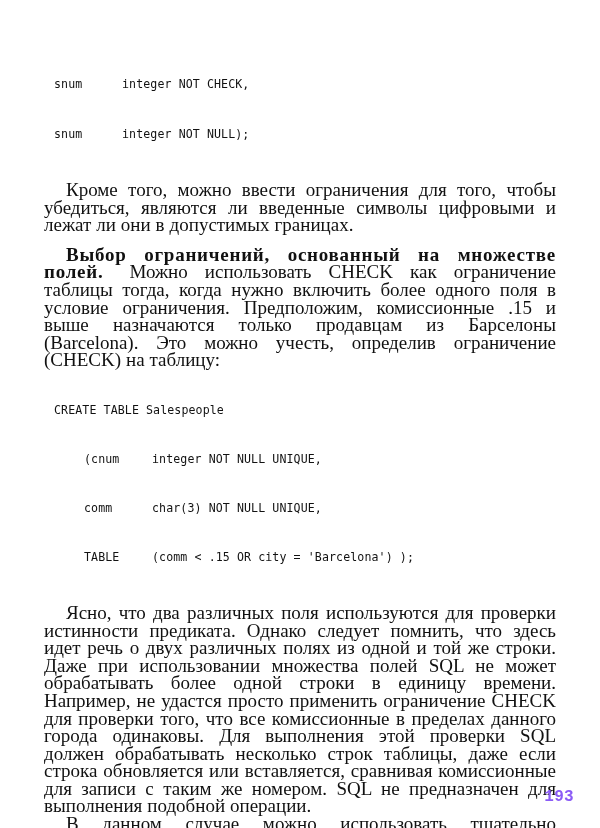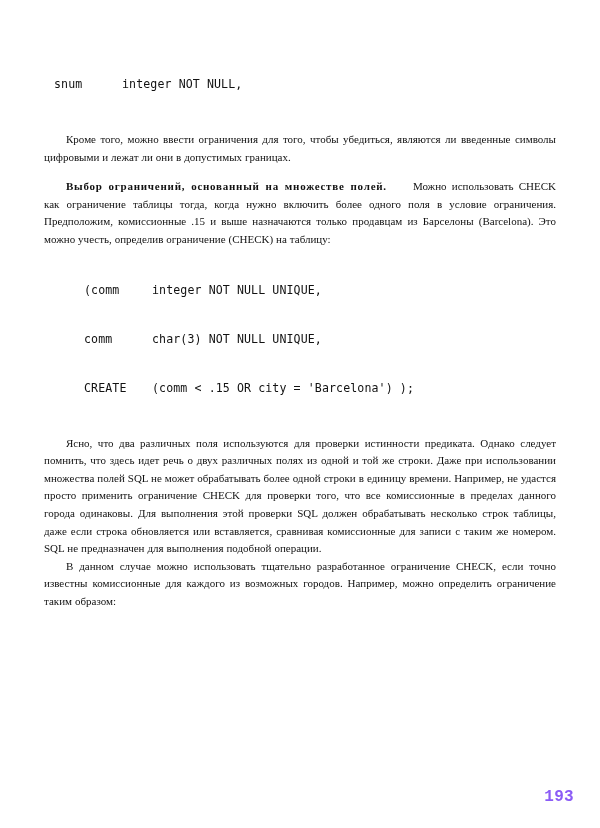--- a/index.html
+++ b/index.html
@@ -59,21 +59,21 @@
   
   .content {
     position: absolute;
     left: 44px;
     top: 52px;
     width: 512px;
   }
 
   p.para {
     margin: 0 0 0 0;
-    font-size: 11px;
+    font-size: 19px;
     line-height: 17.6px;
     text-align: justify;
     text-indent: 22px;
     -webkit-hyphens: none;
     hyphens: none;
     word-spacing: 0.2px;
   }
 
   .lead {
     font-weight: bold;
@@ -131,37 +131,39 @@
 </style>
 </head>
 <body>
 
 <div class="page">
 
 
   <div class="content">
 
     <div class="code listing-1 block-top-1">
-      <span class="code-line row indent-1"><span class="c1">snum</span><span>integer NOT NULL,</span></span>
+      <span class="code-line row indent-1"><span class="c1">snum</span><span>integer NOT CHECK,</span></span>
+      <span class="code-line row indent-1"><span class="c1">snum</span><span>integer NOT NULL);</span></span>
     </div>
 
     <div class="gap-c"></div>
 
     <p class="para">Кроме того, можно ввести ограничения для того, чтобы убедиться, являются ли введенные символы цифровыми и лежат ли они в допустимых границах.</p>
 
     <div class="gap-a"></div>
 
     <p class="para"><span class="lead">Выбор ограничений, основанный на множестве полей.</span><span class="lead-gap"></span><span>Можно использовать CHECK как ограничение таблицы тогда, когда нужно включить более одного поля в условие ограничения. Предположим, комиссионные .15 и выше назначаются только продавцам из Барселоны (Barcelona). Это можно учесть, определив ограничение (CHECK) на таблицу:</span></p>
 
     <div class="gap-b"></div>
 
     <div class="code listing-2">
-      <span class="code-line row indent-2"><span class="c1">(comm</span><span>integer NOT NULL UNIQUE,</span></span>
+      <span class="code-line indent-1">CREATE TABLE Salespeople</span>
+      <span class="code-line row indent-2"><span class="c1">(cnum</span><span>integer NOT NULL UNIQUE,</span></span>
       <span class="code-line row indent-2"><span class="c1">comm</span><span>char(3) NOT NULL UNIQUE,</span></span>
-      <span class="code-line row indent-2"><span class="c1">CREATE</span><span>(comm &lt; .15 OR city = 'Barcelona') );</span></span>
+      <span class="code-line row indent-2"><span class="c1">TABLE</span><span>(comm &lt; .15 OR city = 'Barcelona') );</span></span>
     </div>
 
     <div class="gap-c"></div>
 
     <p class="para">Ясно, что два различных поля используются для проверки истинности предиката. Однако следует помнить, что здесь идет речь о двух различных полях из одной и той же строки. Даже при использовании множества полей SQL не может обрабатывать более одной строки в единицу времени. Например, не удастся просто применить ограничение CHECK для проверки того, что все комиссионные в пределах данного города одинаковы. Для выполнения этой проверки SQL должен обрабатывать несколько строк таблицы, даже если строка обновляется или вставляется, сравнивая комиссионные для записи с таким же номером. SQL не предназначен для выполнения подобной операции.</p>
 
     <p class="para">В данном случае можно использовать тщательно разработанное ограничение CHECK, если точно известны комиссионные для каждого из возможных городов. Например, можно определить ограничение таким образом:</p>
 
   </div>
 

